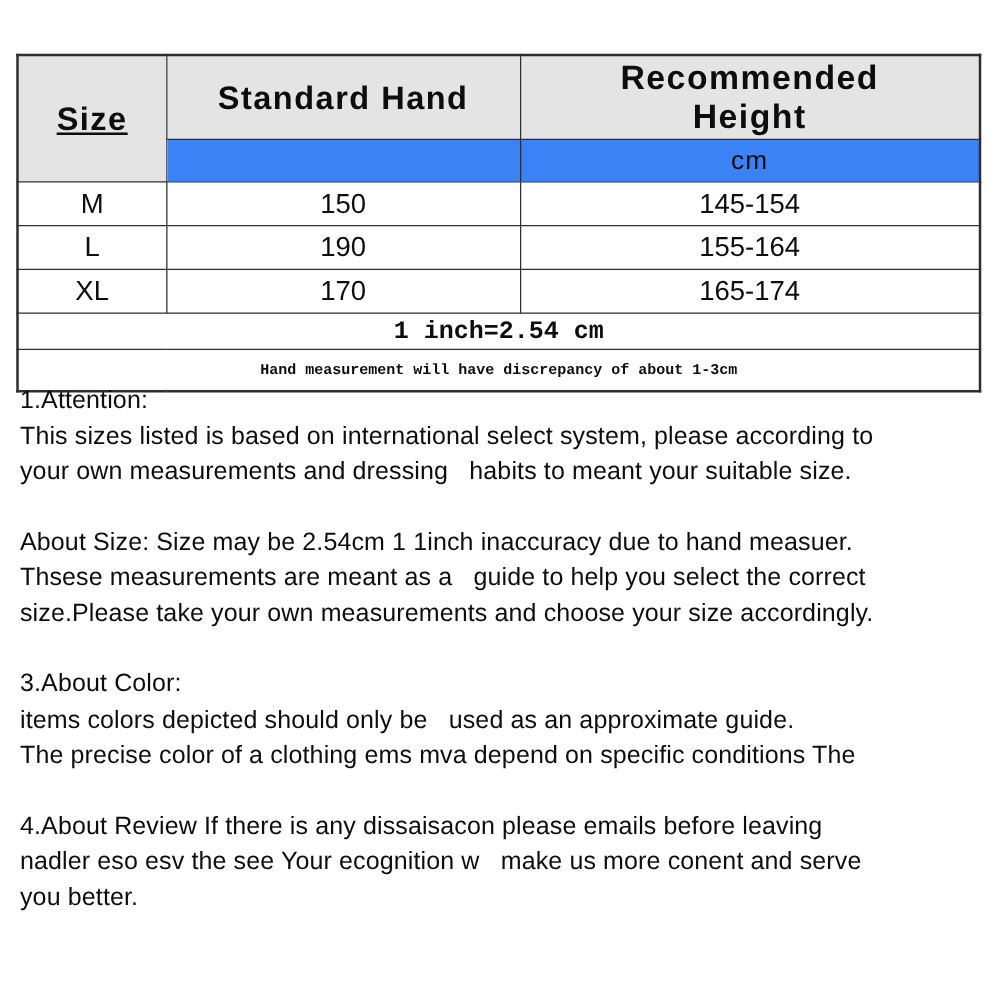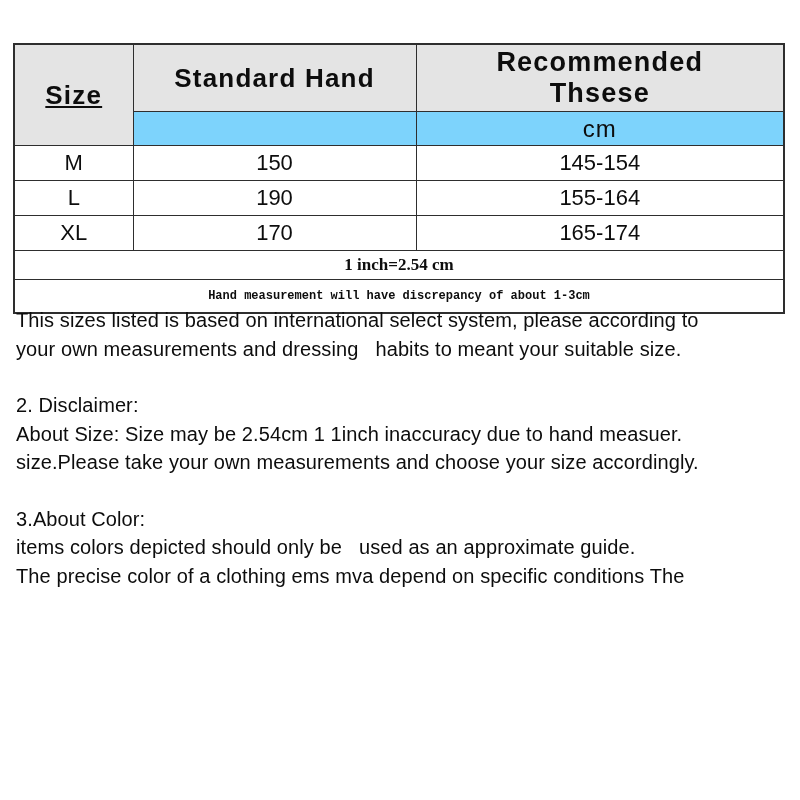--- a/index.html
+++ b/index.html
@@ -35,27 +35,27 @@
   }
   td.hdr {
     background: #e4e4e4;
     font-weight: bold;
     font-size: 26px;
     letter-spacing: 1.2px;
   }
   td.hdr-size { height: 99px; text-decoration: underline; }
   td.hdr-top { height: 66px; }
   td.hdr-rec { white-space: pre-line; line-height: 31px; font-size: 27px; }
-  td.hdr-sub { background: #7dd3fc; height: 33px; font-weight: normal; font-size: 24px; letter-spacing: 1px; }
+  td.hdr-sub { background: #3b82f6; height: 33px; font-weight: normal; font-size: 21px; letter-spacing: 1px; }
   td.cell { height: 34px; font-size: 22px; }
   td.note-row {
     font-family: "Liberation Mono", monospace;
     font-weight: bold;
   }
-  td.note-inch { height: 28px; font-size: 17px; font-family: Liberation Serif, serif; }
+  td.note-inch { height: 28px; font-size: 20px; }
   td.note-hand { height: 32px; font-size: 12px; }
 
   
   .notes {
     position: absolute;
     left: 16px;
     top: 306px;
     width: 772px;
   }
   .para { margin: 0 0 28px 0; }
@@ -77,21 +77,21 @@
       <colgroup>
         <col style="width:119px">
         <col style="width:283px">
         <col style="width:368px">
       </colgroup>
       <tbody>
         <tr>
           <td class="hdr hdr-size" rowspan="2">Size</td>
           <td class="hdr hdr-top">Standard Hand</td>
           <td class="hdr hdr-top hdr-rec">Recommended
-Thsese</td>
+Height</td>
         </tr>
         <tr>
           <td class="hdr-sub"></td>
           <td class="hdr-sub">cm</td>
         </tr>
         <tr>
           <td class="cell">M</td>
           <td class="cell">150</td>
           <td class="cell">145-154</td>
         </tr>
@@ -110,28 +110,34 @@
         </tr>
         <tr>
           <td class="note-row note-hand" colspan="3">Hand measurement will have discrepancy of about 1-3cm</td>
         </tr>
       </tbody>
     </table>
   </div>
 
   <div class="notes">
     <div class="para">
+      <div class="tl">1.Attention:</div>
       <div class="tl">This sizes listed is based on international select system, please according to</div>
       <div class="tl">your own measurements and dressing   habits to meant your suitable size.</div>
     </div>
     <div class="para">
-      <div class="tl">2. Disclaimer:</div>
       <div class="tl">About Size: Size may be 2.54cm 1 1inch inaccuracy due to hand measuer.</div>
+      <div class="tl">Thsese measurements are meant as a   guide to help you select the correct</div>
       <div class="tl">size.Please take your own measurements and choose your size accordingly.</div>
     </div>
     <div class="para">
       <div class="tl">3.About Color:</div>
       <div class="tl">items colors depicted should only be   used as an approximate guide.</div>
       <div class="tl">The precise color of a clothing ems mva depend on specific conditions The</div>
     </div>
+    <div class="para">
+      <div class="tl">4.About Review If there is any dissaisacon please emails before leaving</div>
+      <div class="tl">nadler eso esv the see Your ecognition w   make us more conent and serve</div>
+      <div class="tl">you better.</div>
+    </div>
   </div>
 
 </div>
 
 </body></html>

